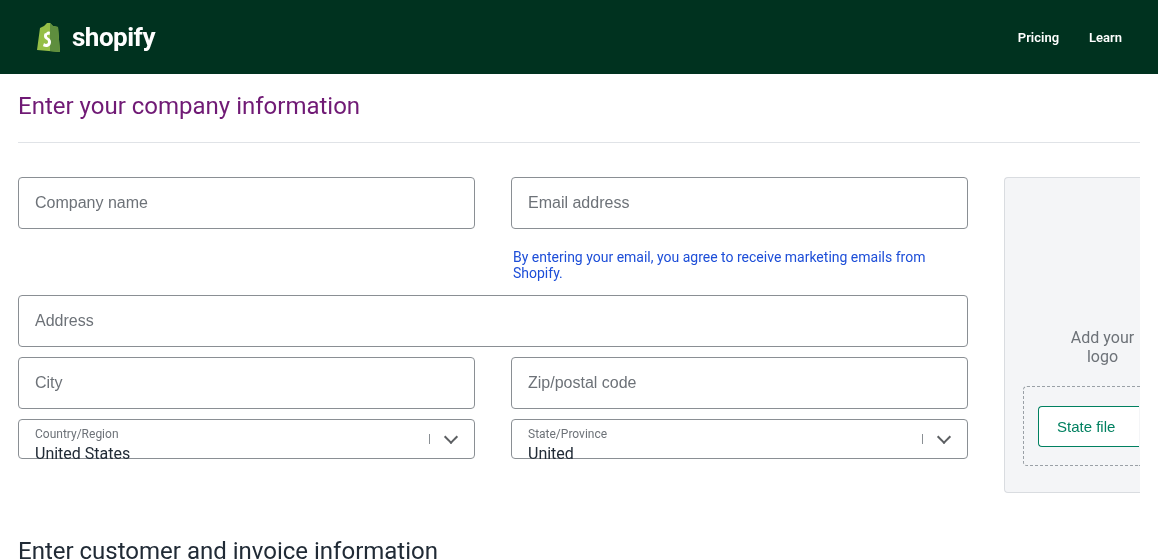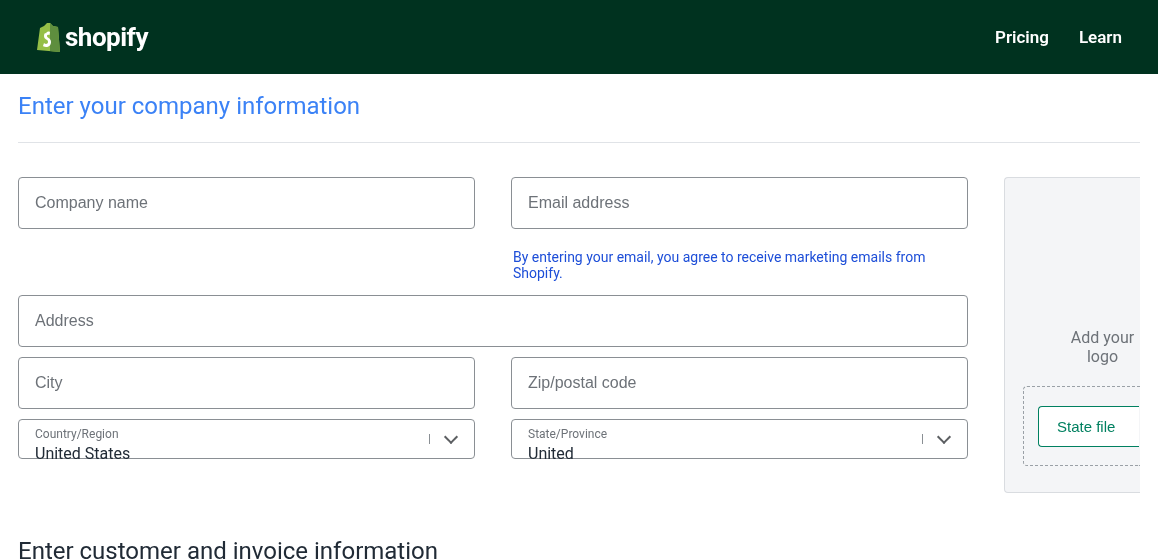--- a/index.html
+++ b/index.html
@@ -16,21 +16,21 @@
     background: #00321f;
     height: 74px;
     display: flex;
     align-items: center;
     padding: 0 36px 0 34px;
     color: #ffffff;
   }
   .logo-wrap {
     display: flex;
     align-items: center;
-    gap: 1px;
+    gap: 8px;
     margin-right: 40px;
     text-align: center;
   }
   .logo-bag {
     width: 30px; height: 34px; position: relative;
   }
   .brand {
     font-weight: 700;
     font-size: 26px;
     letter-spacing: -0.5px;
@@ -51,33 +51,33 @@
   .chev {
     width: 10px; height: 10px;
     border-right: 2px solid #cfd8d4;
     border-bottom: 2px solid #cfd8d4;
     transform: rotate(45deg) translateY(-2px);
   }
   .nav-right {
     margin-left: auto;
     display: flex;
     gap: 30px;
-    font-size: 17px;
+    font-size: 13px;
     font-weight: 600;
   }
   .nav-right span { cursor: pointer; }
 
   
   .page {
     padding: 18px 18px 0 18px;
   }
   .section-title {
     font-size: 24px;
     font-weight: 400;
-    color: #3b82f6;
+    color: #701a75;
     padding-bottom: 22px;
     border-bottom: 1px solid #e0e3e7;
   }
 
   .form-area {
     display: flex;
     gap: 36px;
     margin-top: 34px;
   }
   .left-col {

